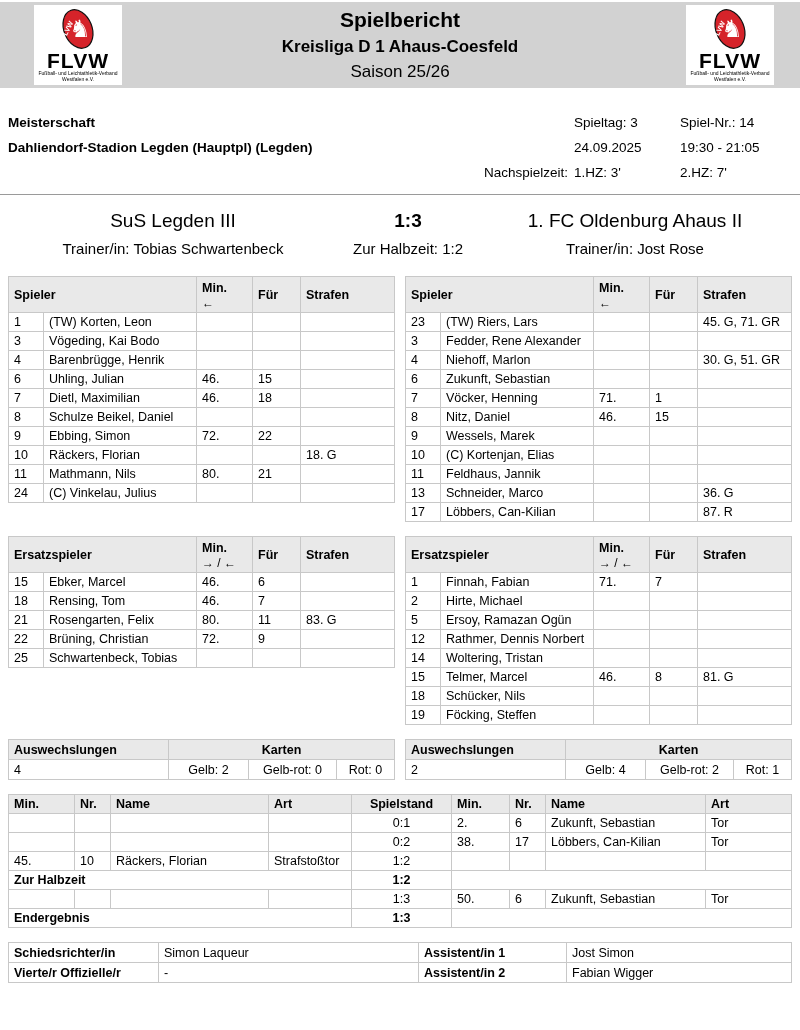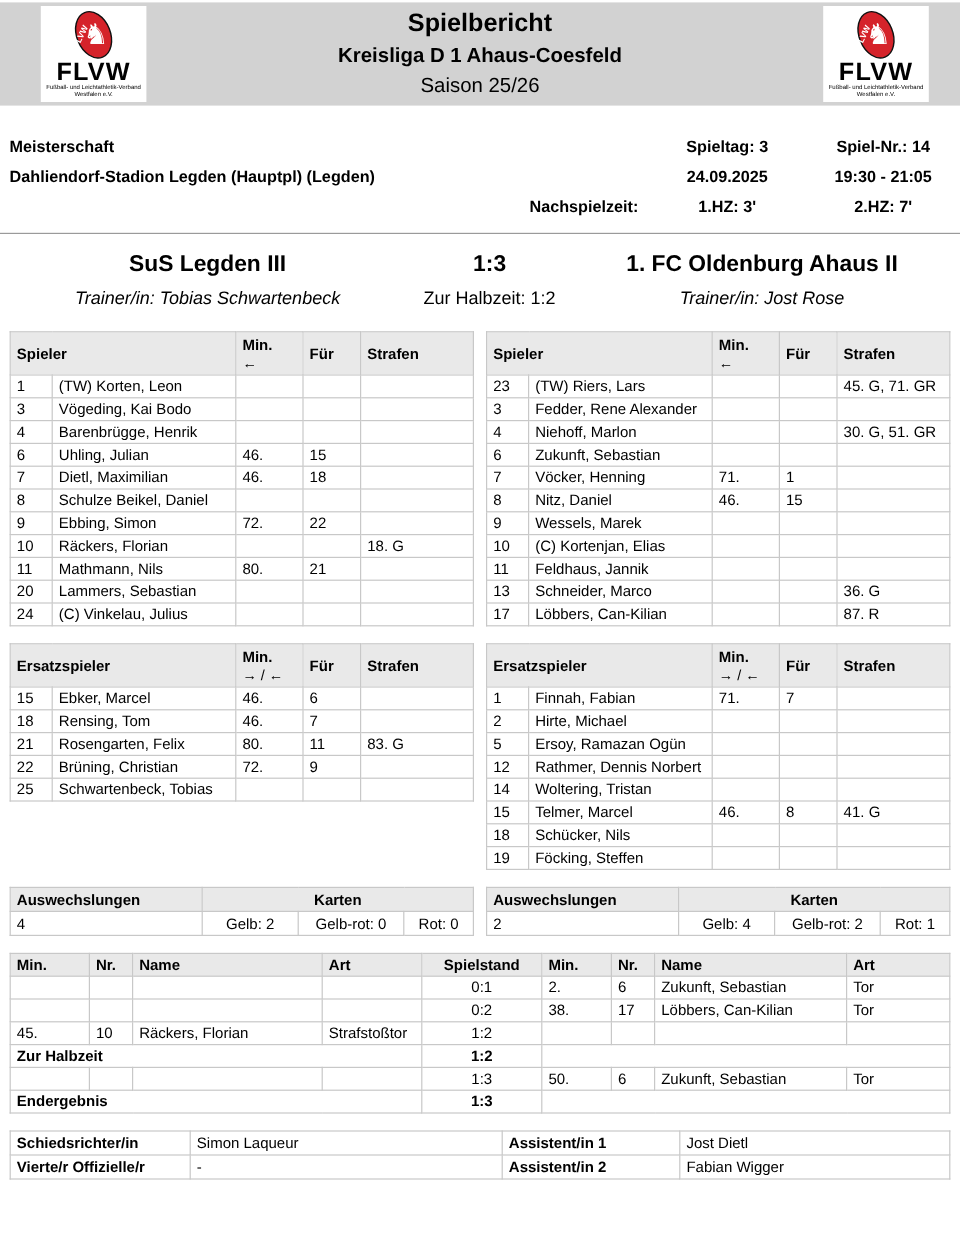--- a/index.html
+++ b/index.html
@@ -30,32 +30,32 @@
   .logo.right { right:26px; }
   .logo svg { width:56px; height:44px; display:block; }
   .logo .acronym { font-size:21px; font-weight:bold; line-height:19px; letter-spacing:1px; }
   .logo .cap { font-size:5px; line-height:6px; white-space:nowrap; }
 
   
   .info { display:flex; justify-content:space-between; padding:22px 8px 0; }
   .info-left div  { font-weight:bold; font-size:13.5px; line-height:25px; }
   .info-right {
     display:grid; grid-template-columns:auto 100px 112px;
-    column-gap:24px; font-weight:bold; font-size:13.5px; line-height:25px;
-    text-align:center;
+    column-gap:6px; font-weight:normal; font-size:13.5px; line-height:25px;
+    text-align:left;
   }
   .divider { border:0; border-top:1px solid #9a9a9a; margin:9px 0 0; }
 
   
   .teams {
     display:grid; grid-template-columns:330px 140px 1fr;
     padding:12px 8px 12px; text-align:center;
   }
-  .team-name { font-size:19px; font-weight:bold; line-height:27px; }
-  .coach     { font-size:15px; line-height:30px;font-style:italic; }
+  .team-name { font-size:19px; font-weight:normal; line-height:27px; }
+  .coach     { font-size:15px; line-height:30px; }
   .score     { font-size:19px; font-weight:bold; line-height:27px; }
   .halftime  { font-size:15px; line-height:30px; }
 
   
   table { border-collapse:collapse; width:100%; table-layout:fixed;padding-left:24px; }
   th,td {
     border:1px solid #c8c8c8; font-size:12.5px; line-height:16px;
     padding:1px 5px; text-align:left; vertical-align:middle;
     overflow:hidden; word-wrap:break-word;
   }
@@ -223,27 +223,20 @@
           <td class="c4">18. G</td>
         </tr>
         <tr>
           <td class="c0">11</td>
           <td class="c1">Mathmann, Nils</td>
           <td class="c2">80.</td>
           <td class="c3">21</td>
           <td class="c4"></td>
         </tr>
         <tr>
-          <td class="c0">20</td>
-          <td class="c1">Lammers, Sebastian</td>
-          <td class="c2"></td>
-          <td class="c3"></td>
-          <td class="c4"></td>
-        </tr>
-        <tr>
           <td class="c0">24</td>
           <td class="c1">(C) Vinkelau, Julius</td>
           <td class="c2"></td>
           <td class="c3"></td>
           <td class="c4"></td>
         </tr>
       </tbody>
   </table>
 
   <table class="roster">
@@ -457,21 +450,21 @@
           <td class="c1">Woltering, Tristan</td>
           <td class="c2"></td>
           <td class="c3"></td>
           <td class="c4"></td>
         </tr>
         <tr>
           <td class="c0">15</td>
           <td class="c1">Telmer, Marcel</td>
           <td class="c2">46.</td>
           <td class="c3">8</td>
-          <td class="c4">41. G</td>
+          <td class="c4">81. G</td>
         </tr>
         <tr>
           <td class="c0">18</td>
           <td class="c1">Schücker, Nils</td>
           <td class="c2"></td>
           <td class="c3"></td>
           <td class="c4"></td>
         </tr>
         <tr>
           <td class="c0">19</td>
@@ -622,21 +615,21 @@
         <col style="width:150px">
         <col style="width:260px">
         <col style="width:148px">
         <col>
       </colgroup>
     <tbody>
         <tr>
           <td class="c0">Schiedsrichter/in</td>
           <td class="c1">Simon Laqueur</td>
           <td class="c2">Assistent/in 1</td>
-          <td class="c3">Jost Dietl</td>
+          <td class="c3">Jost Simon</td>
         </tr>
         <tr>
           <td class="c0">Vierte/r Offizielle/r</td>
           <td class="c1">-</td>
           <td class="c2">Assistent/in 2</td>
           <td class="c3">Fabian Wigger</td>
         </tr>
       </tbody>
   </table>
 </div>

